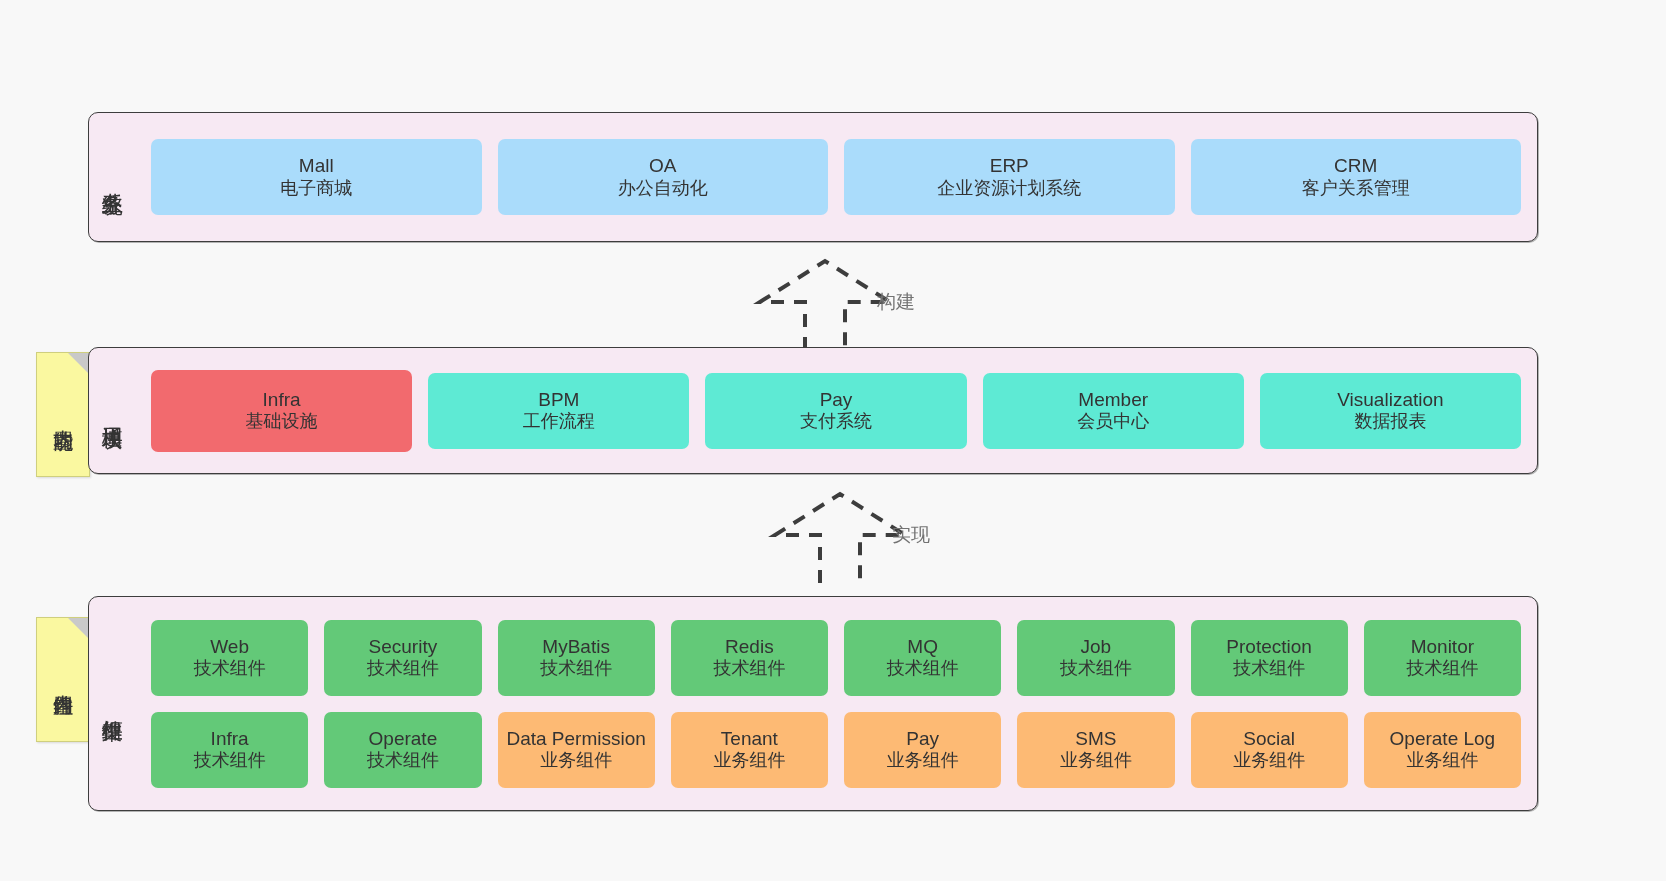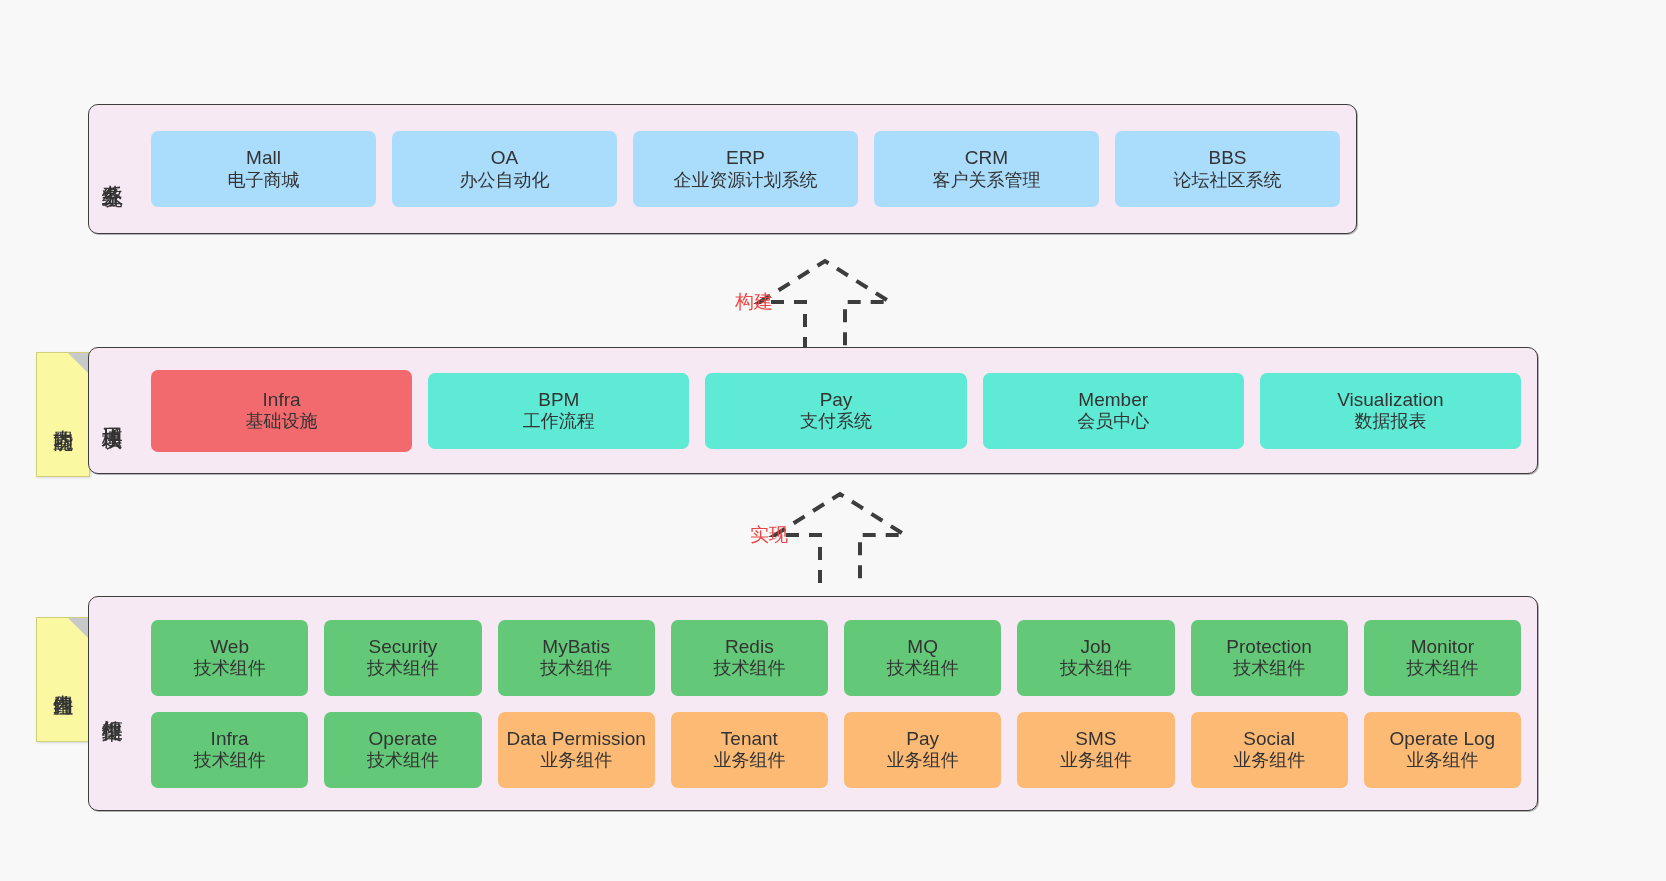--- a/index.html
+++ b/index.html
@@ -135,32 +135,32 @@
     position: absolute;
     width: 180px;
     height: 100px;
   }
   .connector svg { display: block; overflow: visible; }
   .connector .clabel {
     position: absolute;
     left: 0;
     right: 0;
     top: 34px;
-    text-align: left;
+    text-align: right;
     font-size: 19px;
-    color: #ef4444;
+    color: #737373;
     background: transparent;
   }
 </style>
 </head>
 <body>
 
 <div id="canvas">
 
-  <div class="layer" id="layer-business" style="left:88px; top:104px; width:1269px; height:130px;">
+  <div class="layer" id="layer-business" style="left:88px; top:112px; width:1450px; height:130px;">
     <div class="layer-title">业务系统</div>
     <div class="layer-body">
 
       <div class="node blue">
         <span class="nm">Mall</span>
         <span class="sub">电子商城</span>
       </div>
 
       <div class="node blue">
         <span class="nm">OA</span>
@@ -171,24 +171,20 @@
         <span class="nm">ERP</span>
         <span class="sub">企业资源计划系统</span>
       </div>
 
       <div class="node blue">
         <span class="nm">CRM</span>
         <span class="sub">客户关系管理</span>
       </div>
 
 
-      <div class="node blue">
-        <span class="nm">BBS</span>
-        <span class="sub">论坛社区系统</span>
-      </div>
 
     </div>
   </div>
 
   <div class="connector" id="connector-build" style="left:735px; top:255px;">
     <svg width="180" height="100" viewBox="0 0 180 100">
       <path d="M 70 95 L 70 47 L 25 47 L 90 6 L 155 47 L 110 47 L 110 95" fill="none" stroke="#3d3d3d" stroke-width="4" stroke-dasharray="13,10" stroke-linecap="butt" stroke-linejoin="miter"></path>
     </svg>
     <div class="clabel">构建</div>
   </div>

